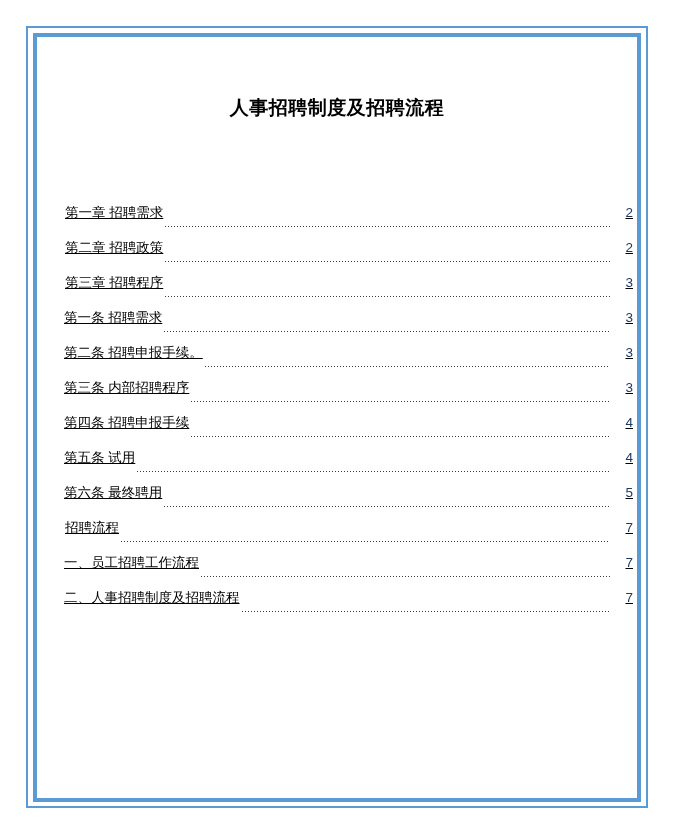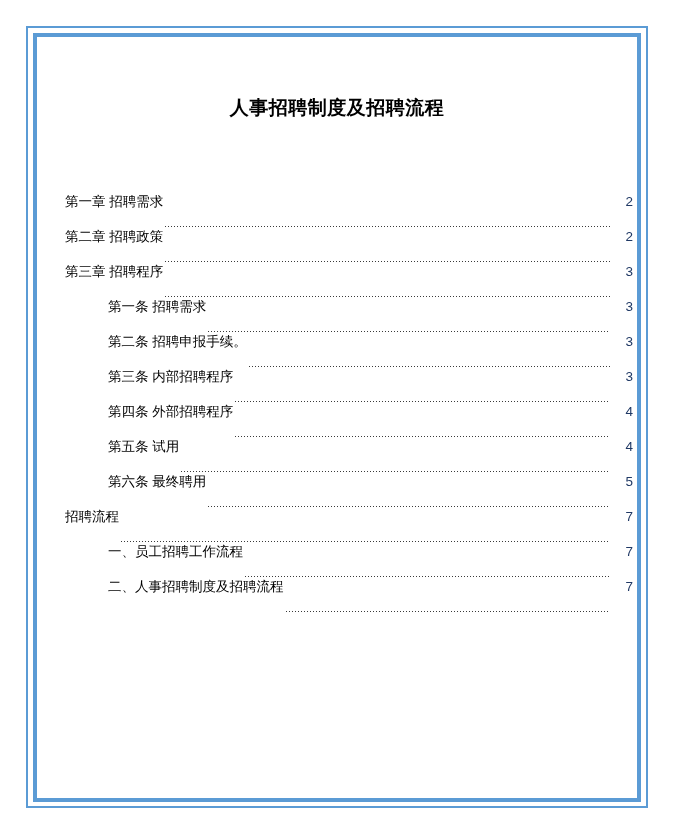--- a/index.html
+++ b/index.html
@@ -63,33 +63,33 @@
   
   .toc {
     position: absolute;
     left: 0;
     top: 158px;
     width: 600px;
   }
 
   .toc-entry {
     display: flex;
-    align-items: flex-start;
+    align-items: center;
     height: 35px;
     font-size: 13.5px;
     color: #000000;
     white-space: nowrap;
+    text-decoration: underline;
   }
 
   .toc-entry.level-1 {
     padding-left: 28px;
   }
   .toc-entry.level-2 {
     padding-left: 27px;
-    margin-left: 44px;
   }
 
   .toc-label {
     flex: 0 0 auto;
     color: #000000;
     line-height: 1;
   }
 
   .toc-leader {
     flex: 1 1 auto;
@@ -159,21 +159,21 @@
         <span class="toc-label">第二条  招聘申报手续。</span>
         <span class="toc-leader"></span>
         <span class="toc-page">3</span>
       </div>
       <div class="toc-entry level-2">
         <span class="toc-label">第三条  内部招聘程序</span>
         <span class="toc-leader"></span>
         <span class="toc-page">3</span>
       </div>
       <div class="toc-entry level-2">
-        <span class="toc-label">第四条  外部招聘程序</span>
+        <span class="toc-label">第四条  招聘申报手续</span>
         <span class="toc-leader"></span>
         <span class="toc-page">4</span>
       </div>
       <div class="toc-entry level-2">
         <span class="toc-label">第五条  试用</span>
         <span class="toc-leader"></span>
         <span class="toc-page">4</span>
       </div>
       <div class="toc-entry level-2">
         <span class="toc-label">第六条  最终聘用</span>

